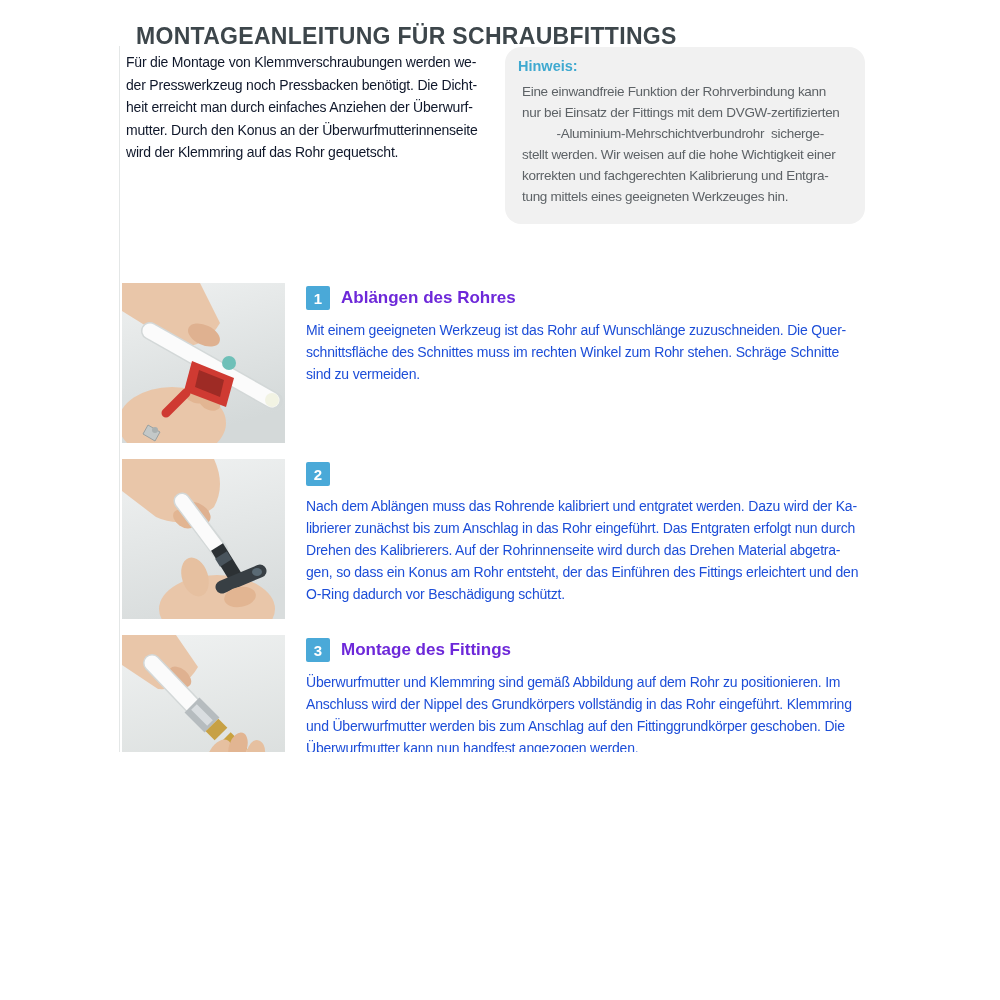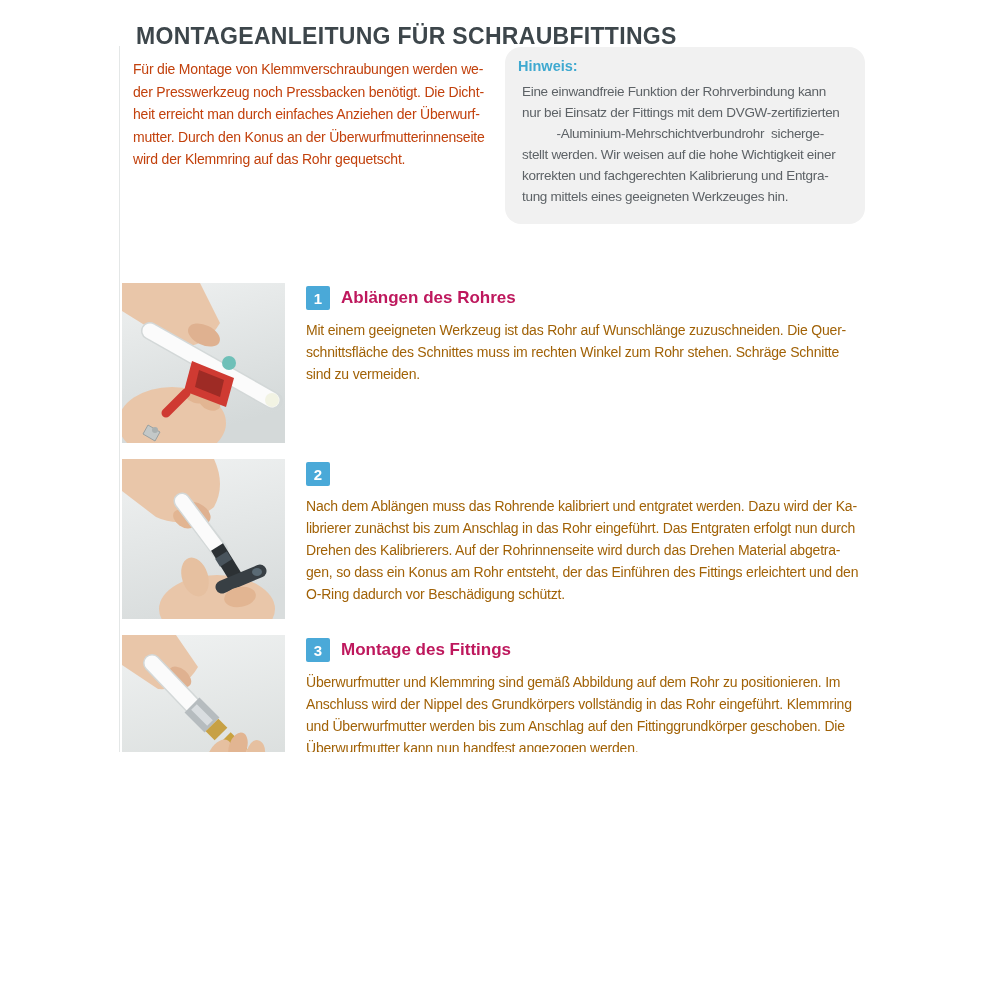--- a/index.html
+++ b/index.html
@@ -4,36 +4,36 @@
 <style>
   html,body{margin:0;padding:0;background:#ffffff;}
   body{width:1000px;height:1000px;font-family:"Liberation Sans",sans-serif;-webkit-font-smoothing:antialiased;}
   .page{position:relative;width:1000px;height:752px;background:#fff;overflow:hidden;}
 
   .left-rule{position:absolute;left:119px;top:46px;width:1px;height:938px;background:#e4e7e7;}
 
   .title{position:absolute;left:136px;top:8px;font-size:23px;font-weight:bold;color:#3d464b;letter-spacing:0.3px;}
 
   .intro{position:absolute;left:122px;top:47px;width:382px;font-size:14px;line-height:22.5px;
-         color:#c2410c;white-space:pre-line;letter-spacing:-0.2px;margin:11px;}
+         color:#0f172a;white-space:pre-line;letter-spacing:-0.2px;margin:4px;}
 
   .note{position:absolute;left:505px;top:47px;width:334px;background:#f1f1f1;padding:9px 13px 13px 13px;border-radius:16px;}
   .note-label{color:#3fa9d0;font-weight:bold;font-size:14.5px;line-height:21px;}
   .note-body{font-size:13.5px;line-height:21px;color:#5d6266;white-space:pre-line;letter-spacing:-0.3px;margin:4px;}
 
   .steps{position:absolute;left:122px;top:283px;width:768px;}
   .step{display:flex;margin-bottom:16px;}
   .photo{width:163px;height:160px;flex:none;}
   .photo svg{display:block;width:163px;height:160px;}
   .content{margin-left:21px;padding-top:3px;width:582px;}
   .step-head{display:flex;align-items:center;}
   .badge{width:24px;height:24px;background:#4aa9d8;color:#fff;font-weight:bold;font-size:15px;
          display:flex;align-items:center;justify-content:center;border-radius:2px;flex:none;}
-  .step-title{margin:0 0 0 11px;font-size:17px;font-weight:bold;color:#be185d;}
-  .step-body{margin:9px 0 0 0;font-size:14px;line-height:22px;color:#a16207;white-space:pre-line;letter-spacing:-0.2px;}
+  .step-title{margin:0 0 0 11px;font-size:17px;font-weight:bold;color:#6d28d9;}
+  .step-body{margin:9px 0 0 0;font-size:14px;line-height:22px;color:#1d4ed8;white-space:pre-line;letter-spacing:-0.2px;}
   .step-body2{margin:18px 0 0 0;font-size:14px;line-height:22px;color:#5d6266;white-space:pre-line;letter-spacing:-0.2px;}
   .step-body2:empty{display:none;}
 </style>
 </head>
 <body>
 
 <div class="page">
 
   <div class="left-rule"></div>
 

